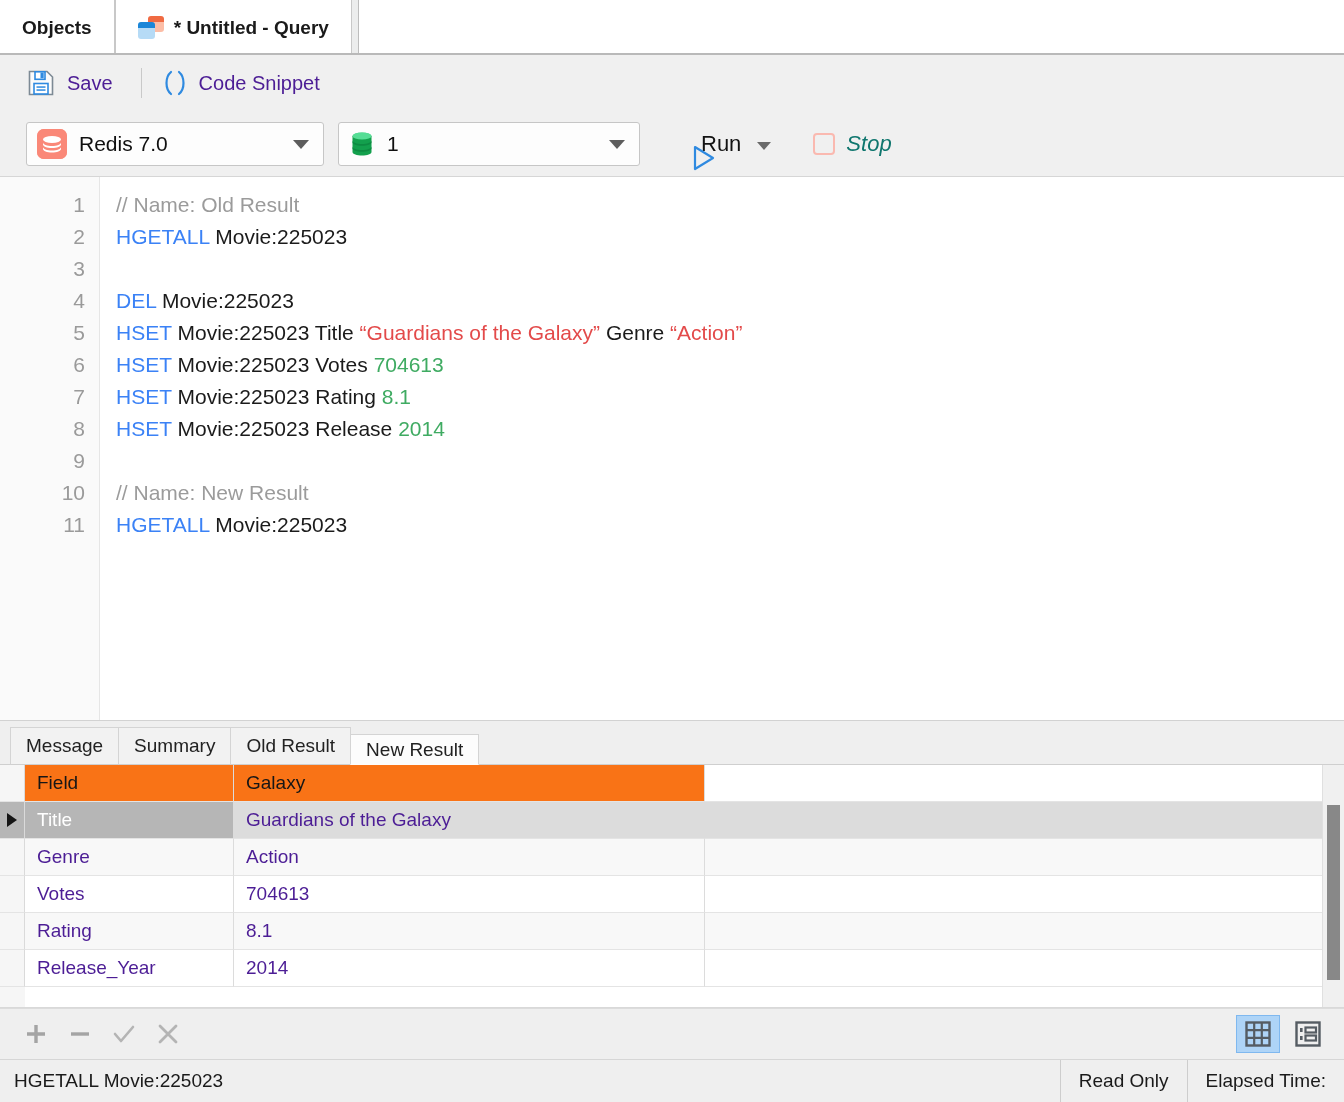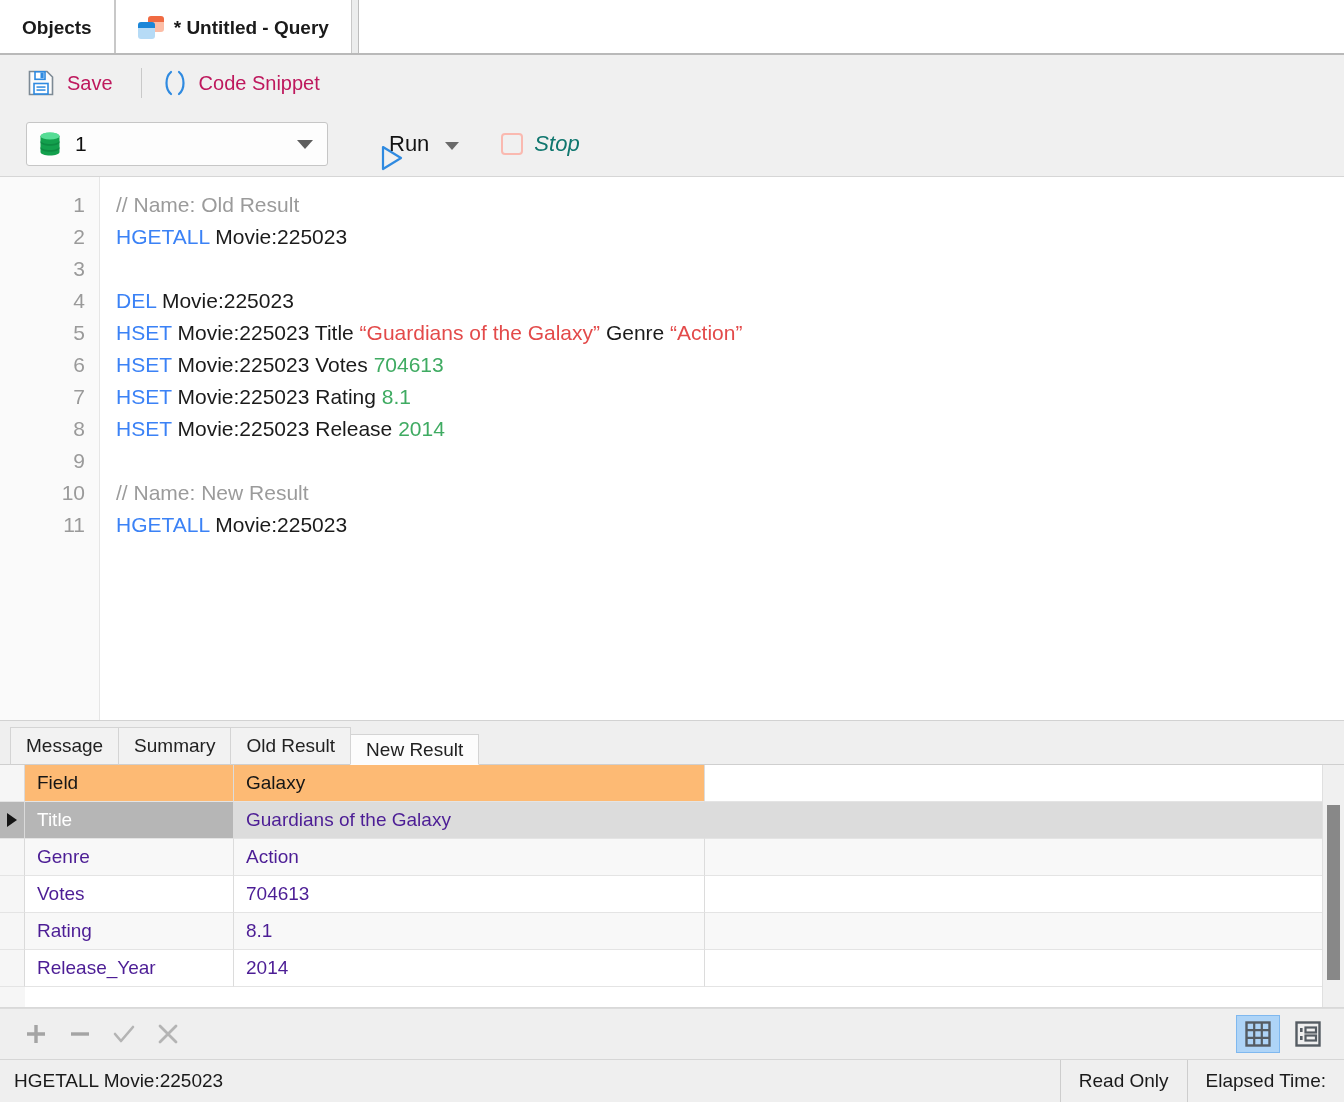--- a/index.html
+++ b/index.html
@@ -71,21 +71,21 @@
   
   .toolbar1 {
     height: 56px; flex: 0 0 56px;
     display: flex; align-items: center;
     padding-left: 26px;
     gap: 0;
     background: #f0f0f0;
   }
   .tb-btn {
     display: flex; align-items: center; gap: 11px;
-    font-size: 20px; color: #be185d;
+    font-size: 20px; color: #4c1d95;
     padding: 4px 10px 4px 0;
     cursor: default;
   }
   .tb-sep {
     width: 1px; height: 30px; background: #c9c9c9;
     margin: 0 18px;
   }
   .save-icon { width: 30px; height: 30px; flex: 0 0 30px; }
   .snippet-icon {
     width: 28px; height: 30px; flex: 0 0 28px;
@@ -246,21 +246,21 @@
     border-bottom: 1px solid #e4e4e4;
     border-right: 1px solid #dcdcdc;
     display: flex; align-items: center;
     padding-left: 12px;
     font-size: 19px; color: #4c1d95;
     overflow: hidden; white-space: nowrap;
   }
   .gcell.c-field { width: 209px; flex: 0 0 209px; }
   .gcell.c-value { width: 471px; flex: 0 0 471px; }
   .gcell.c-rest  { flex: 1; border-right: none; }
-  .grow.header .gcell { background: #fdba74; color: #161616; }
+  .grow.header .gcell { background: #f97316; color: #161616; }
   .grow.header .gcell.c-rest { background: #ffffff; border-bottom: 1px solid #e4e4e4; }
   .grow.odd .gcell { background: #f8f8f8; }
   .grow.sel .gcell.c-field { background: #b6b6b6; color: #ffffff; }
   .grow.sel .gcell.c-value { background: #dcdcdc; }
   .grow.sel .gcell.c-rest  { background: #dcdcdc; }
 
   .vscroll {
     width: 22px; flex: 0 0 22px;
     background: #f0f0f0;
     border-left: 1px solid #e0e0e0;
@@ -356,20 +356,32 @@
           <path d="M11 4 C5 9, 5 21, 11 26" fill="none" stroke="#2f8ae0" stroke-width="2.2" stroke-linecap="round"></path>
           <path d="M19 4 C25 9, 25 21, 19 26" fill="none" stroke="#2f8ae0" stroke-width="2.2" stroke-linecap="round"></path>
         </svg>
       </span>
       <span>Code Snippet</span>
     </div>
   </div>
 
   <div class="toolbar2">
 
+    <div class="combo redis">
+      <span class="redis-icon">
+        <svg width="30" height="30" viewBox="0 0 30 30">
+          <rect width="30" height="30" rx="7" fill="#fa8878"></rect>
+          <ellipse cx="15" cy="10.5" rx="9" ry="3.4" fill="#ffffff"></ellipse>
+          <path d="M6 13.5 C6 15.4, 10 17, 15 17 C20 17, 24 15.4, 24 13.5 L24 15.5 C24 17.4, 20 19, 15 19 C10 19, 6 17.4, 6 15.5 Z" fill="#ffffff"></path>
+          <path d="M6 18 C6 19.9, 10 21.5, 15 21.5 C20 21.5, 24 19.9, 24 18 L24 20 C24 21.9, 20 23.5, 15 23.5 C10 23.5, 6 21.9, 6 20 Z" fill="#ffffff"></path>
+        </svg>
+      </span>
+      <span class="combo-value">Redis 7.0</span>
+      <span class="caret"></span>
+    </div>
 
     <div class="combo db">
       <span class="db-icon">
         <svg width="26" height="30" viewBox="0 0 26 30">
           <ellipse cx="13" cy="7" rx="9.5" ry="3.6" fill="#4fd18b"></ellipse>
           <path d="M3.5 7 L3.5 23 C3.5 25, 7.8 26.6, 13 26.6 C18.2 26.6, 22.5 25, 22.5 23 L22.5 7 Z" fill="#13a04d"></path>
           <ellipse cx="13" cy="7" rx="9.5" ry="3.6" fill="#56dd95"></ellipse>
           <path d="M3.5 11.5 C3.5 13.5, 7.8 15.1, 13 15.1 C18.2 15.1, 22.5 13.5, 22.5 11.5 L22.5 13.2 C22.5 15.2, 18.2 16.8, 13 16.8 C7.8 16.8, 3.5 15.2, 3.5 13.2 Z" fill="#0d8b42"></path>
           <path d="M3.5 17.5 C3.5 19.5, 7.8 21.1, 13 21.1 C18.2 21.1, 22.5 19.5, 22.5 17.5 L22.5 19.2 C22.5 21.2, 18.2 22.8, 13 22.8 C7.8 22.8, 3.5 21.2, 3.5 19.2 Z" fill="#0d8b42"></path>
         </svg>

